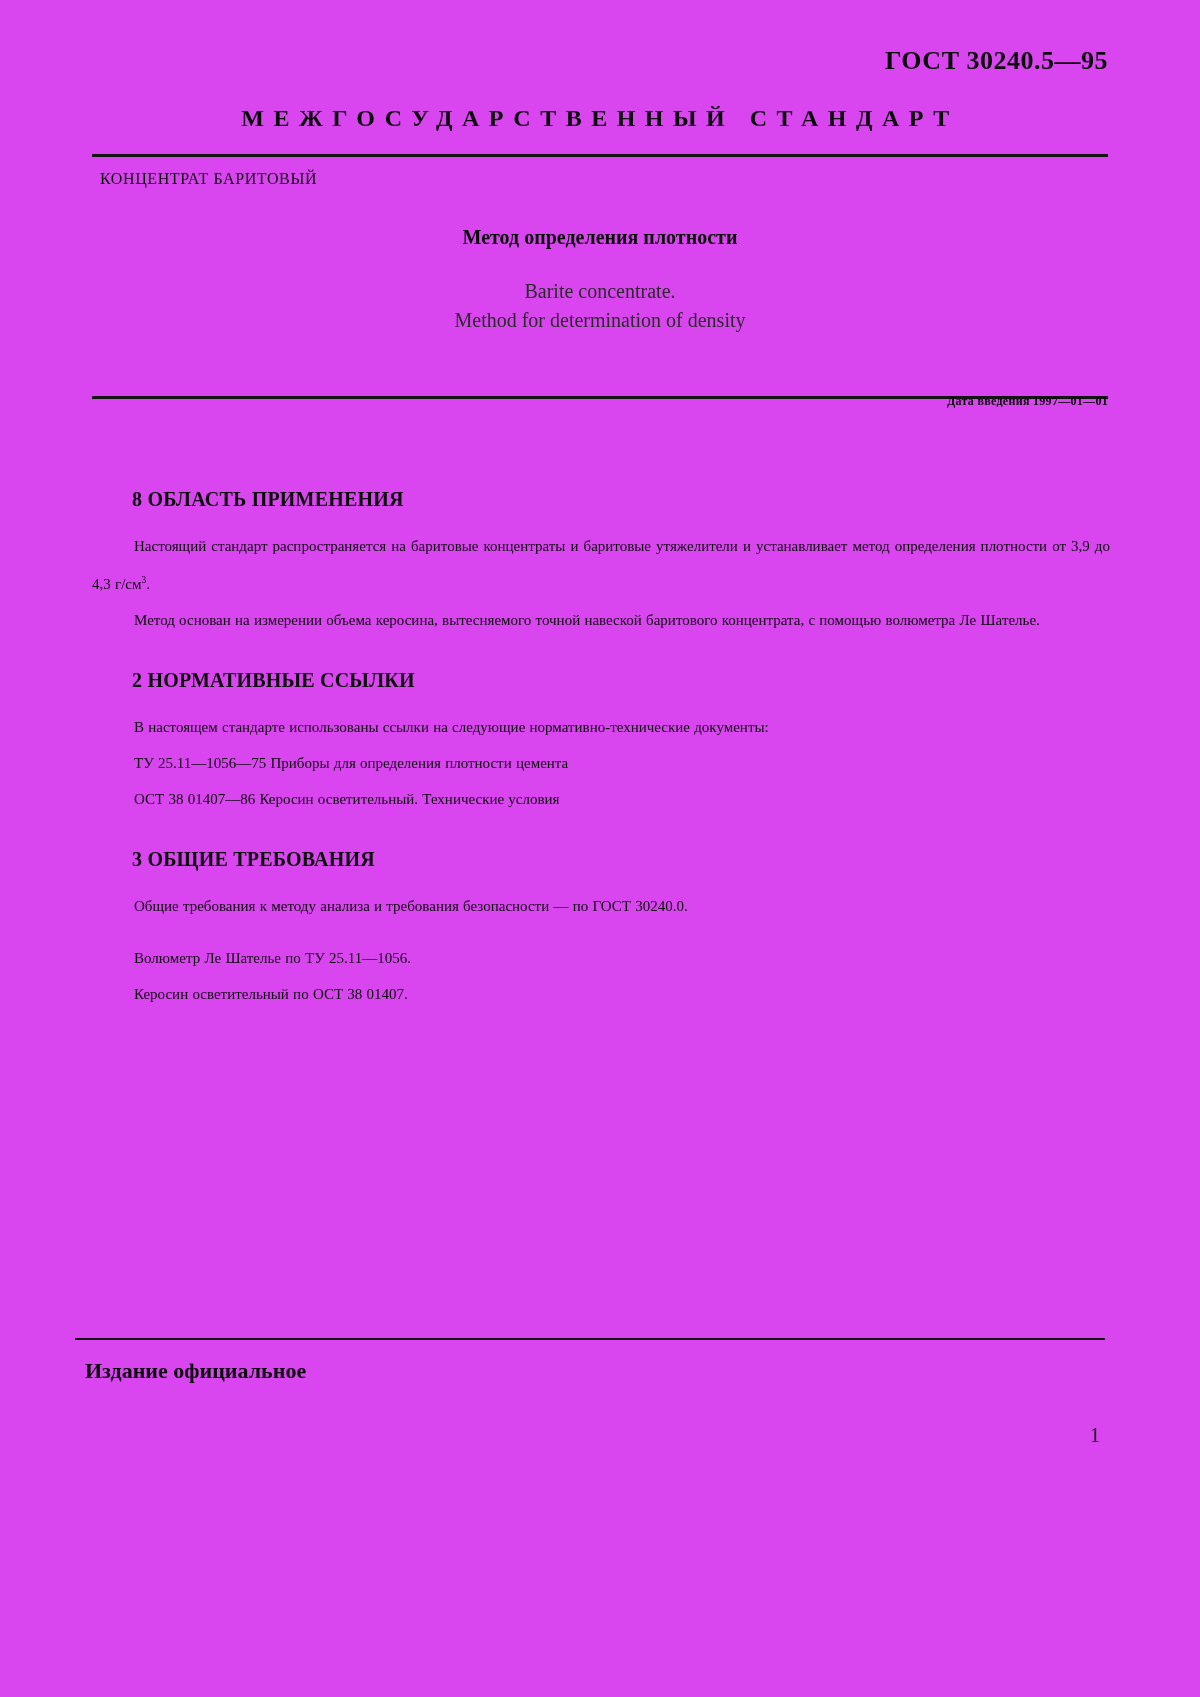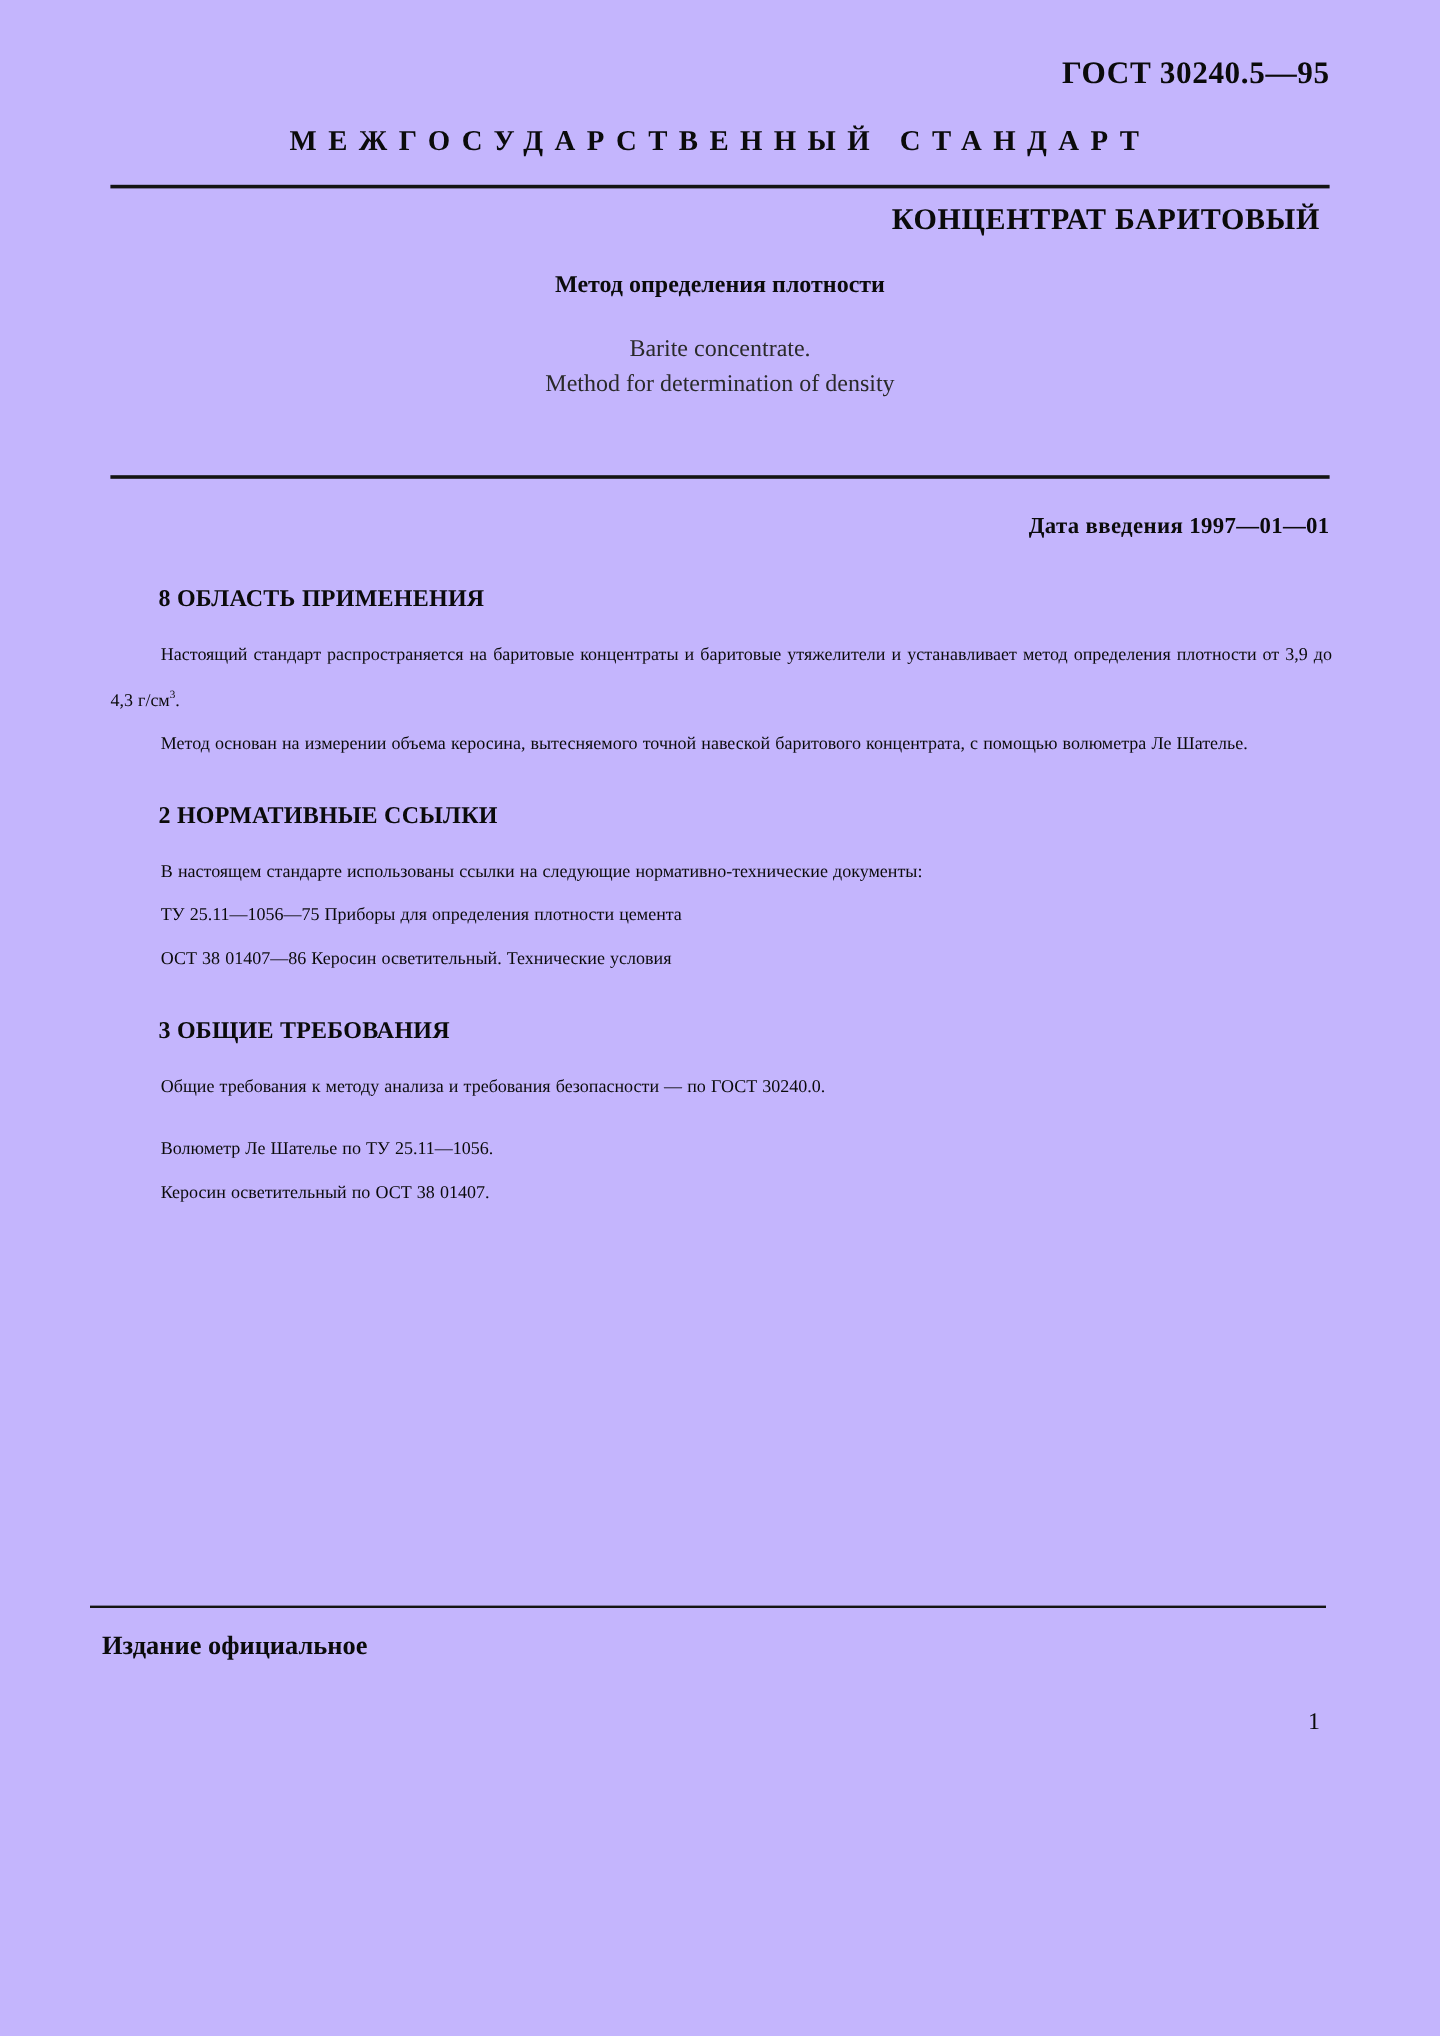--- a/index.html
+++ b/index.html
@@ -4,21 +4,21 @@
 <style>
   html, body {
     margin: 0;
     padding: 0;
     background: #ffffff;
   }
   .page {
     position: relative;
     width: 1200px;
     height: 1697px;
-    background: #c4b5fd;
+    background: #d946ef;
     font-family: "Liberation Serif", "DejaVu Serif", serif;
     color: #0b0b0b;
     overflow: hidden;
   }
 
   
   .std-number {
     position: absolute;
     top: 46px;
     right: 92px;
@@ -64,23 +64,23 @@
     width: 1030px;
     height: 2px;
   }
 
   
   .title-main {
     position: absolute;
     top: 170px;
     left: 100px;
     width: 1000px;
-    text-align: right;
-    font-weight: bold;
-    font-size: 25px;
+    text-align: left;
+    font-weight: normal;
+    font-size: 16px;
     letter-spacing: 0.6px;
   }
   .title-sub {
     position: absolute;
     top: 226px;
     left: 100px;
     width: 1000px;
     text-align: center;
     font-weight: bold;
     font-size: 20px;
@@ -92,24 +92,24 @@
     width: 1000px;
     text-align: center;
     font-size: 20px;
     line-height: 29px;
     color: #2a2a2a;
   }
 
   
   .intro-date {
     position: absolute;
-    top: 428px;
+    top: 394px;
     right: 92px;
     font-weight: bold;
-    font-size: 19px;
+    font-size: 12px;
     letter-spacing: 0.3px;
     white-space: nowrap;
   }
 
   
   .body {
     position: absolute;
     top: 488px;
     left: 92px;
     width: 1018px;

